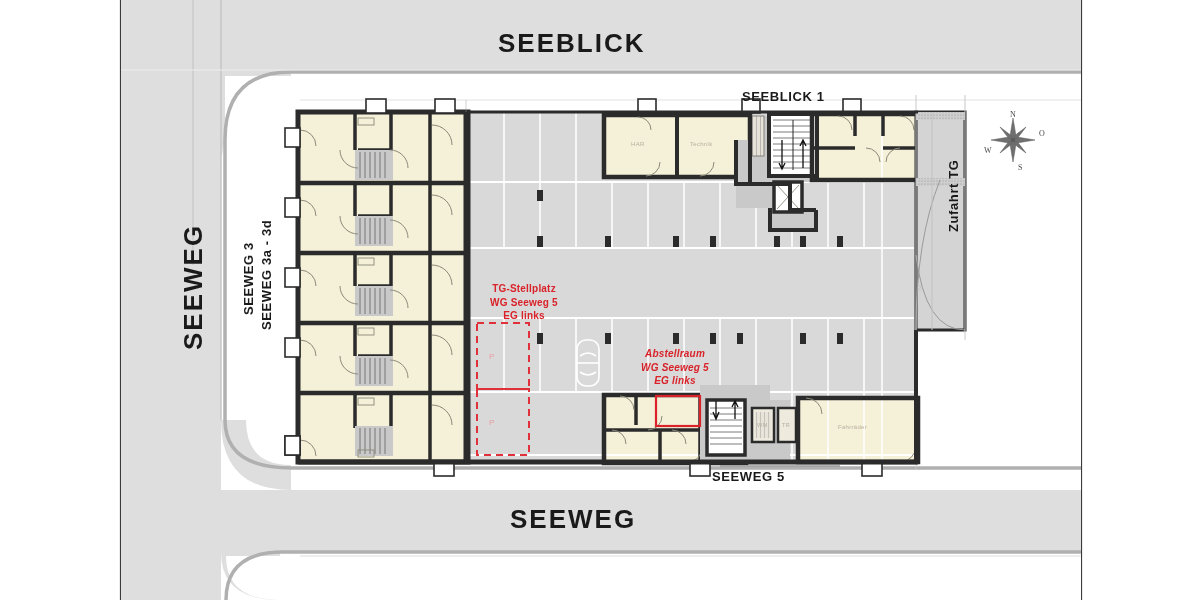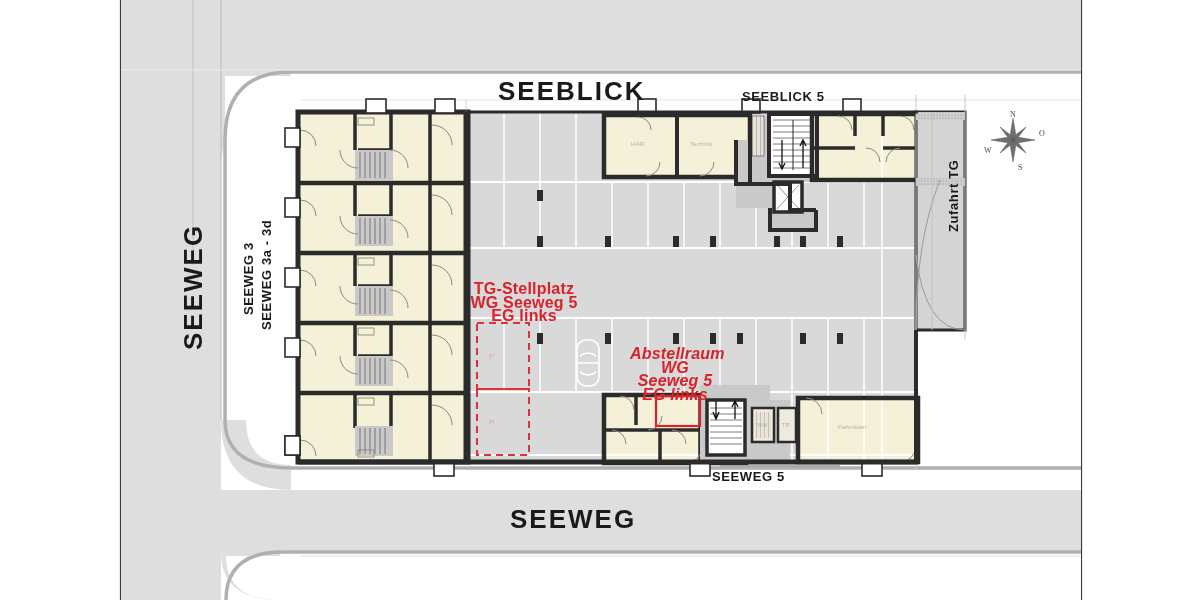--- a/index.html
+++ b/index.html
@@ -8,21 +8,21 @@
   #stage{position:relative;width:1200px;height:600px;background:#ffffff;}
   .svgwrap{position:absolute;inset:0;}
   svg{display:block;}
 
   
   .lbl{position:absolute;white-space:pre;color:#1a1a1a;font-weight:bold;
        font-family:"Liberation Sans",sans-serif;letter-spacing:.5px;}
   .street-major{font-size:26px;letter-spacing:2px;}
   .street-small{font-size:13px;letter-spacing:.6px;}
   .rot90{transform-origin:0 0;transform:rotate(-90deg);}
-  .red{color:#d9222a;font-size:16px;font-weight:bold;line-height:13.5px;
+  .red{color:#d9222a;font-size:10px;font-weight:bold;line-height:13.5px;
        text-align:center;letter-spacing:.2px;}
   .faint{color:#b9b0a0;font-weight:normal;font-size:6px;letter-spacing:.3px;}
   .tiny{font-size:5.5px;color:#b5ada0;font-weight:normal;}
   .compass-letter{font-size:8px;font-weight:normal;color:#4a4a4a;
        font-family:"Liberation Serif",serif;}
 </style>
 </head>
 <body>
 
 <div id="stage">
@@ -433,27 +433,27 @@
       <circle cx="0" cy="0" r="2" fill="#5a5a5a"></circle>
     </g>
 
     <g opacity=".45">
       <text x="921" y="292" font-size="5" fill="#9a9a9a" font-family="Liberation Sans, sans-serif" transform="rotate(-90 921 292)">TG</text>
       <line x1="466" y1="100" x2="466" y2="112" stroke="#9a9a9a" stroke-width="1"></line>
     </g>
   </svg>
   </div>
 
-  <div class="lbl street-major" style="left:498px;top:28px;margin-top:48px;">SEEBLICK</div>
+  <div class="lbl street-major" style="left:498px;top:28px;">SEEBLICK</div>
 
   <div class="lbl street-major" style="left:510px;top:504px;">SEEWEG</div>
 
   <div class="lbl street-major rot90" style="left:178px;top:350px;">SEEWEG</div>
 
-  <div class="lbl street-small" style="left:742px;top:89px;">SEEBLICK 5</div>
+  <div class="lbl street-small" style="left:742px;top:89px;">SEEBLICK 1</div>
 
   <div class="lbl street-small" style="left:712px;top:469px;">SEEWEG 5</div>
 
   <div class="lbl street-small rot90" style="left:241px;top:315px;">SEEWEG 3</div>
 
   <div class="lbl street-small rot90" style="left:259px;top:330px;">SEEWEG 3a - 3d</div>
 
   <div class="lbl street-small rot90" style="left:946px;top:232px;">Zufahrt TG</div>
 
   <div class="red" style="position:absolute;left:468px;top:282px;width:112px;">

